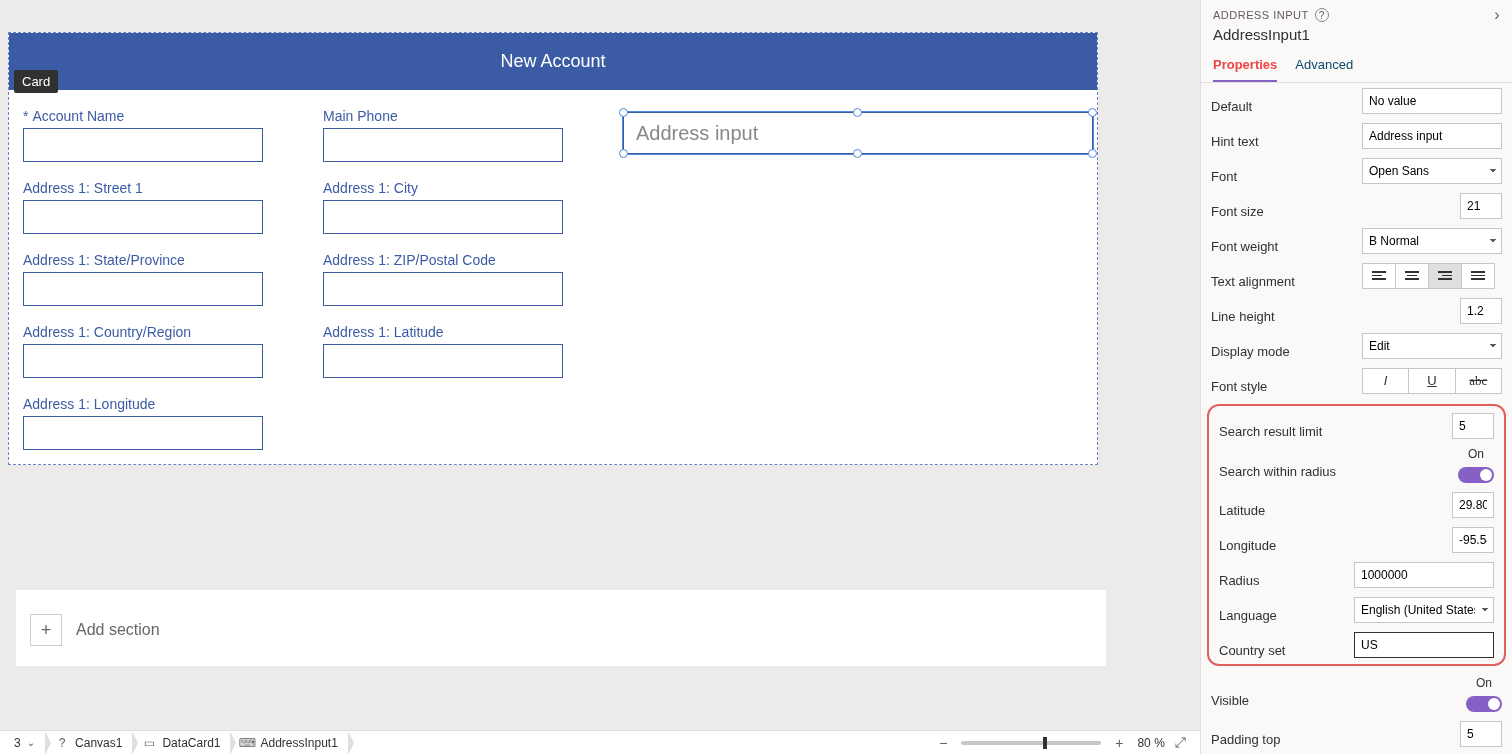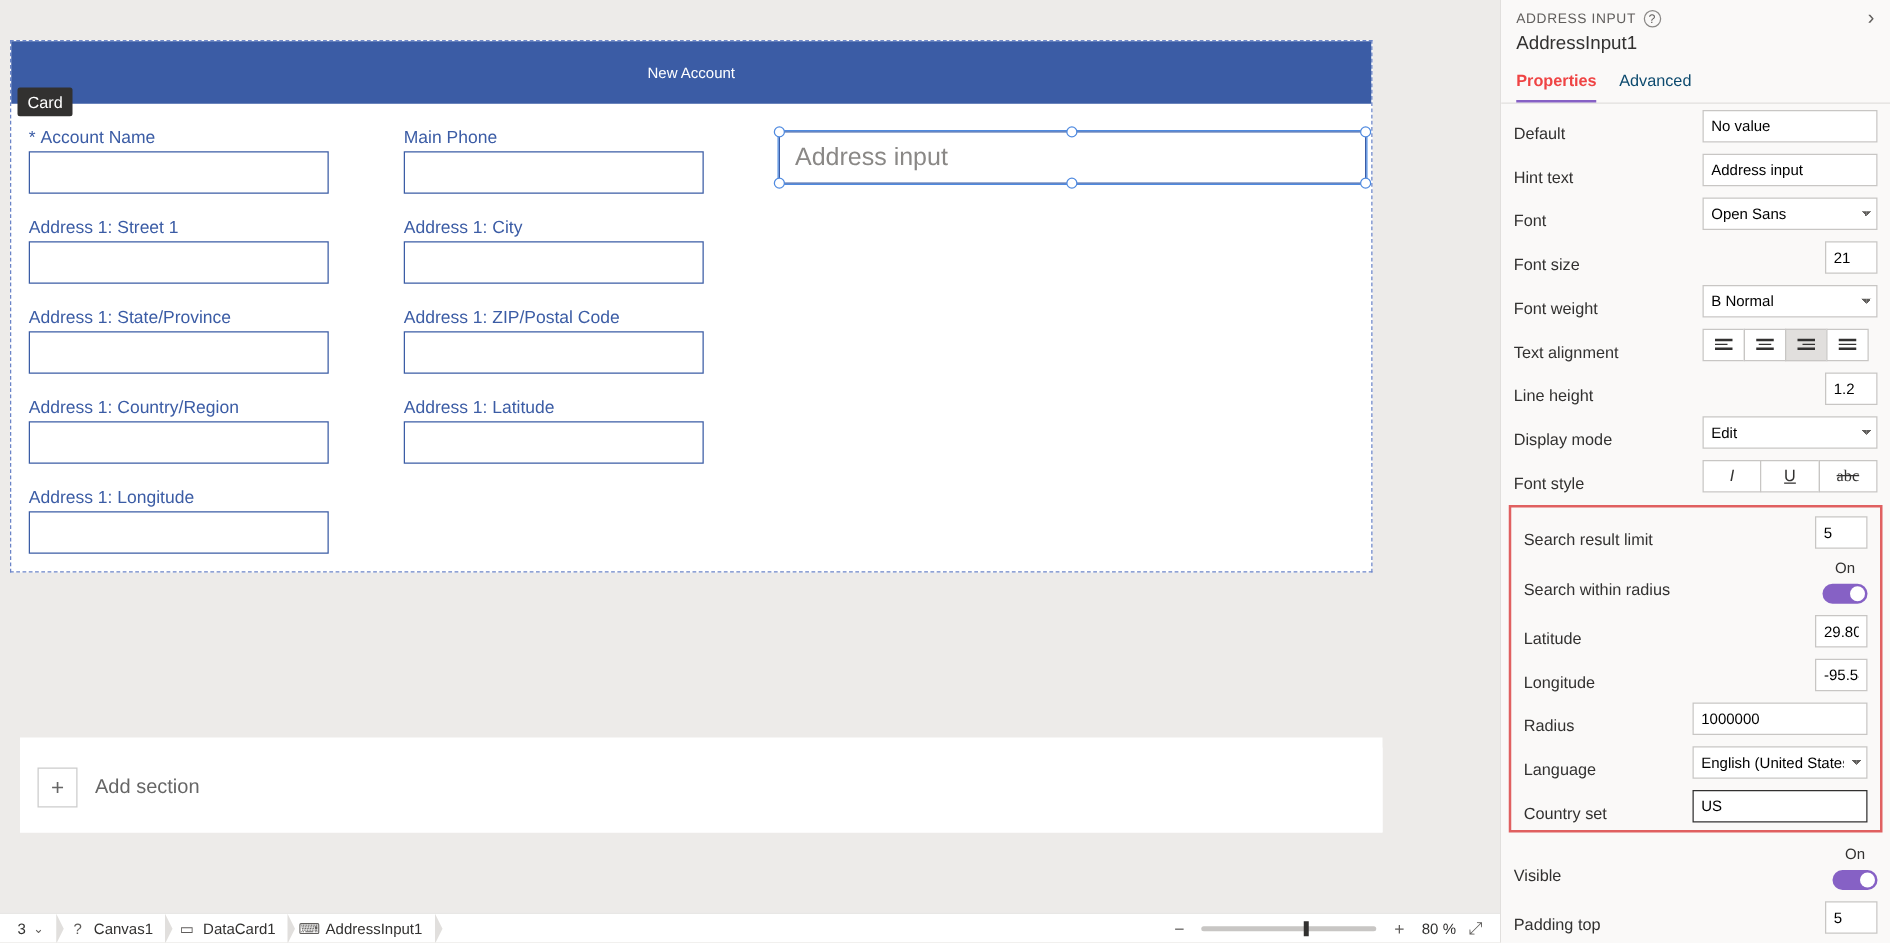--- a/index.html
+++ b/index.html
@@ -20,21 +20,21 @@
     left: 8px; top: 32px;
     width: 1090px;
     background: #fff;
     border: 1px dashed #6b84c7;
     padding: 0;
   }
   .form-header {
     background: #3b5ca5;
     color: #fff;
     text-align: center;
-    font-size: 12px;
+    font-size: 18px;
     padding: 18px 0;
   }
   .card-tooltip {
     position: absolute;
     left: 14px; top: 70px;
     background: #323130;
     color: #fff;
     font-size: 13px;
     padding: 4px 8px;
     border-radius: 2px;
@@ -239,21 +239,21 @@
     position: relative;
   }
   .tog-sw::after{
     content:""; position:absolute; right:2px; top:2px;
     width:12px;height:12px;background:#fff;border-radius:50%;
   }
   .highlight-box {
     border: 2px solid #e06060;
     margin: 6px 6px;
     padding: 2px 0;
-    border-radius: 0;
+    border-radius: 12px;
   }
 
   
   .bottom-bar {
     position: absolute;
     left: 0; right: 312px; bottom: 0;
     height: 24px;
     background: #fff;
     border-top: 1px solid #e1dfdd;
     display: flex;

